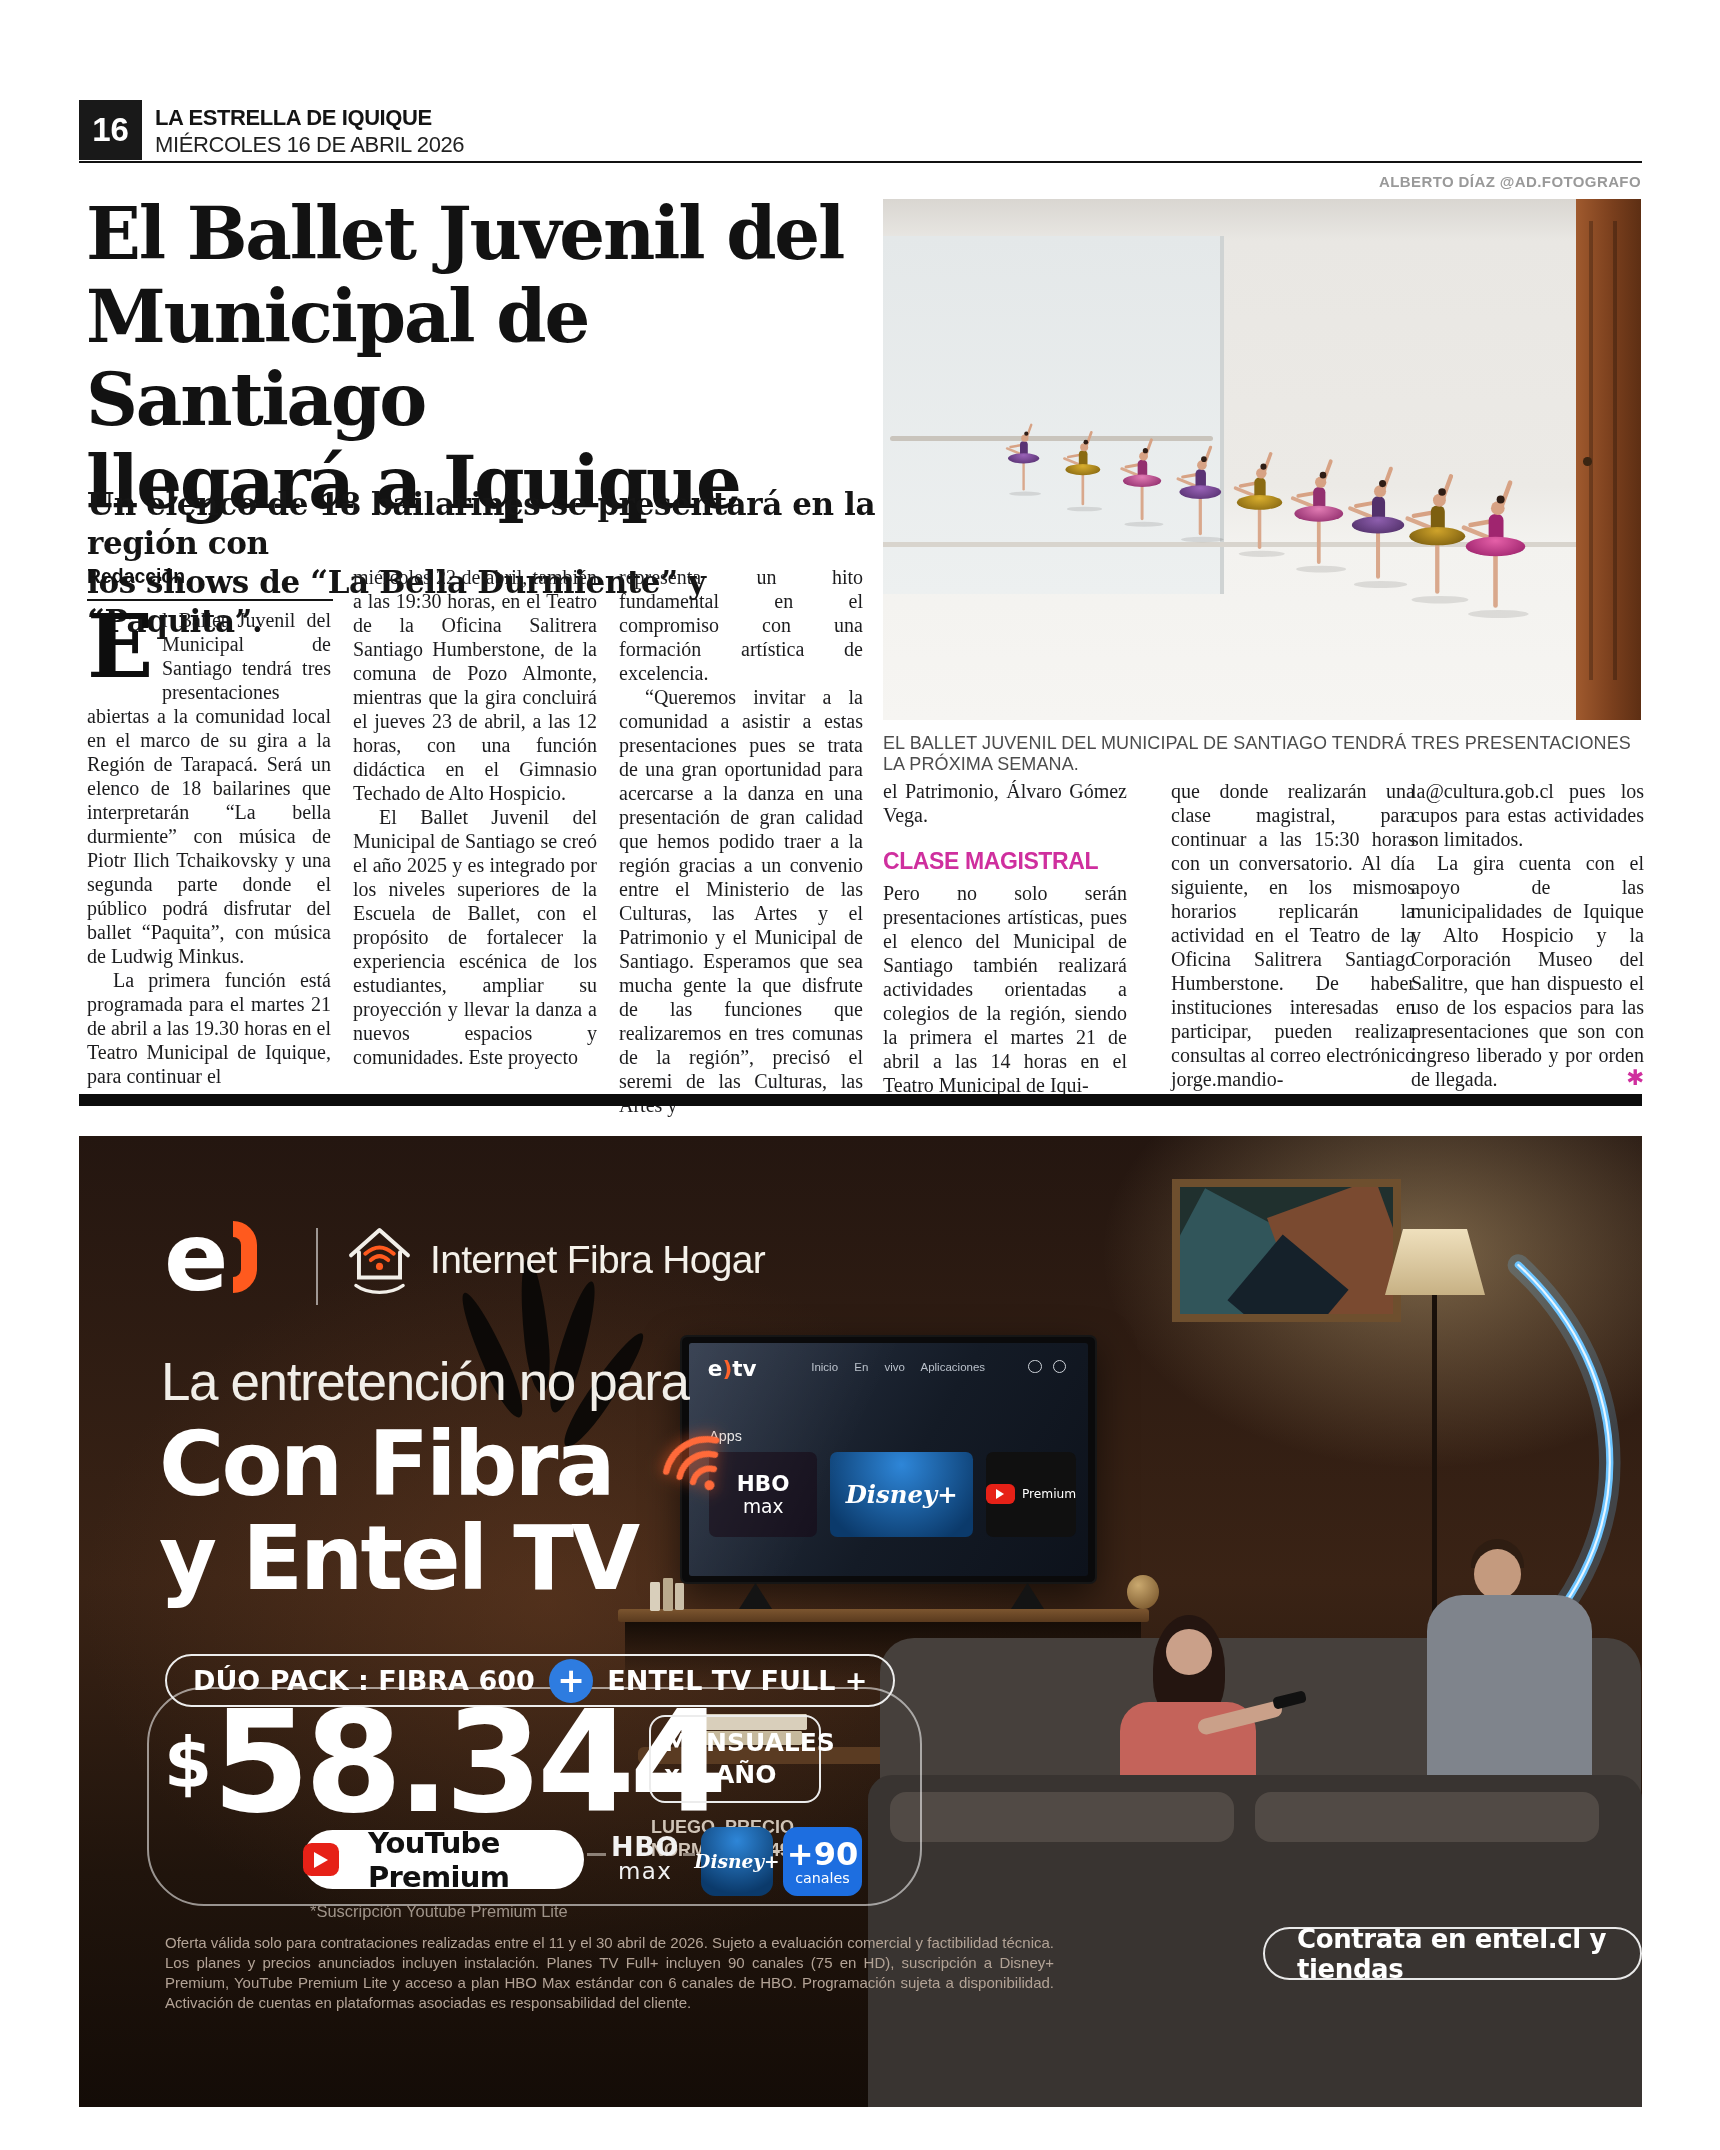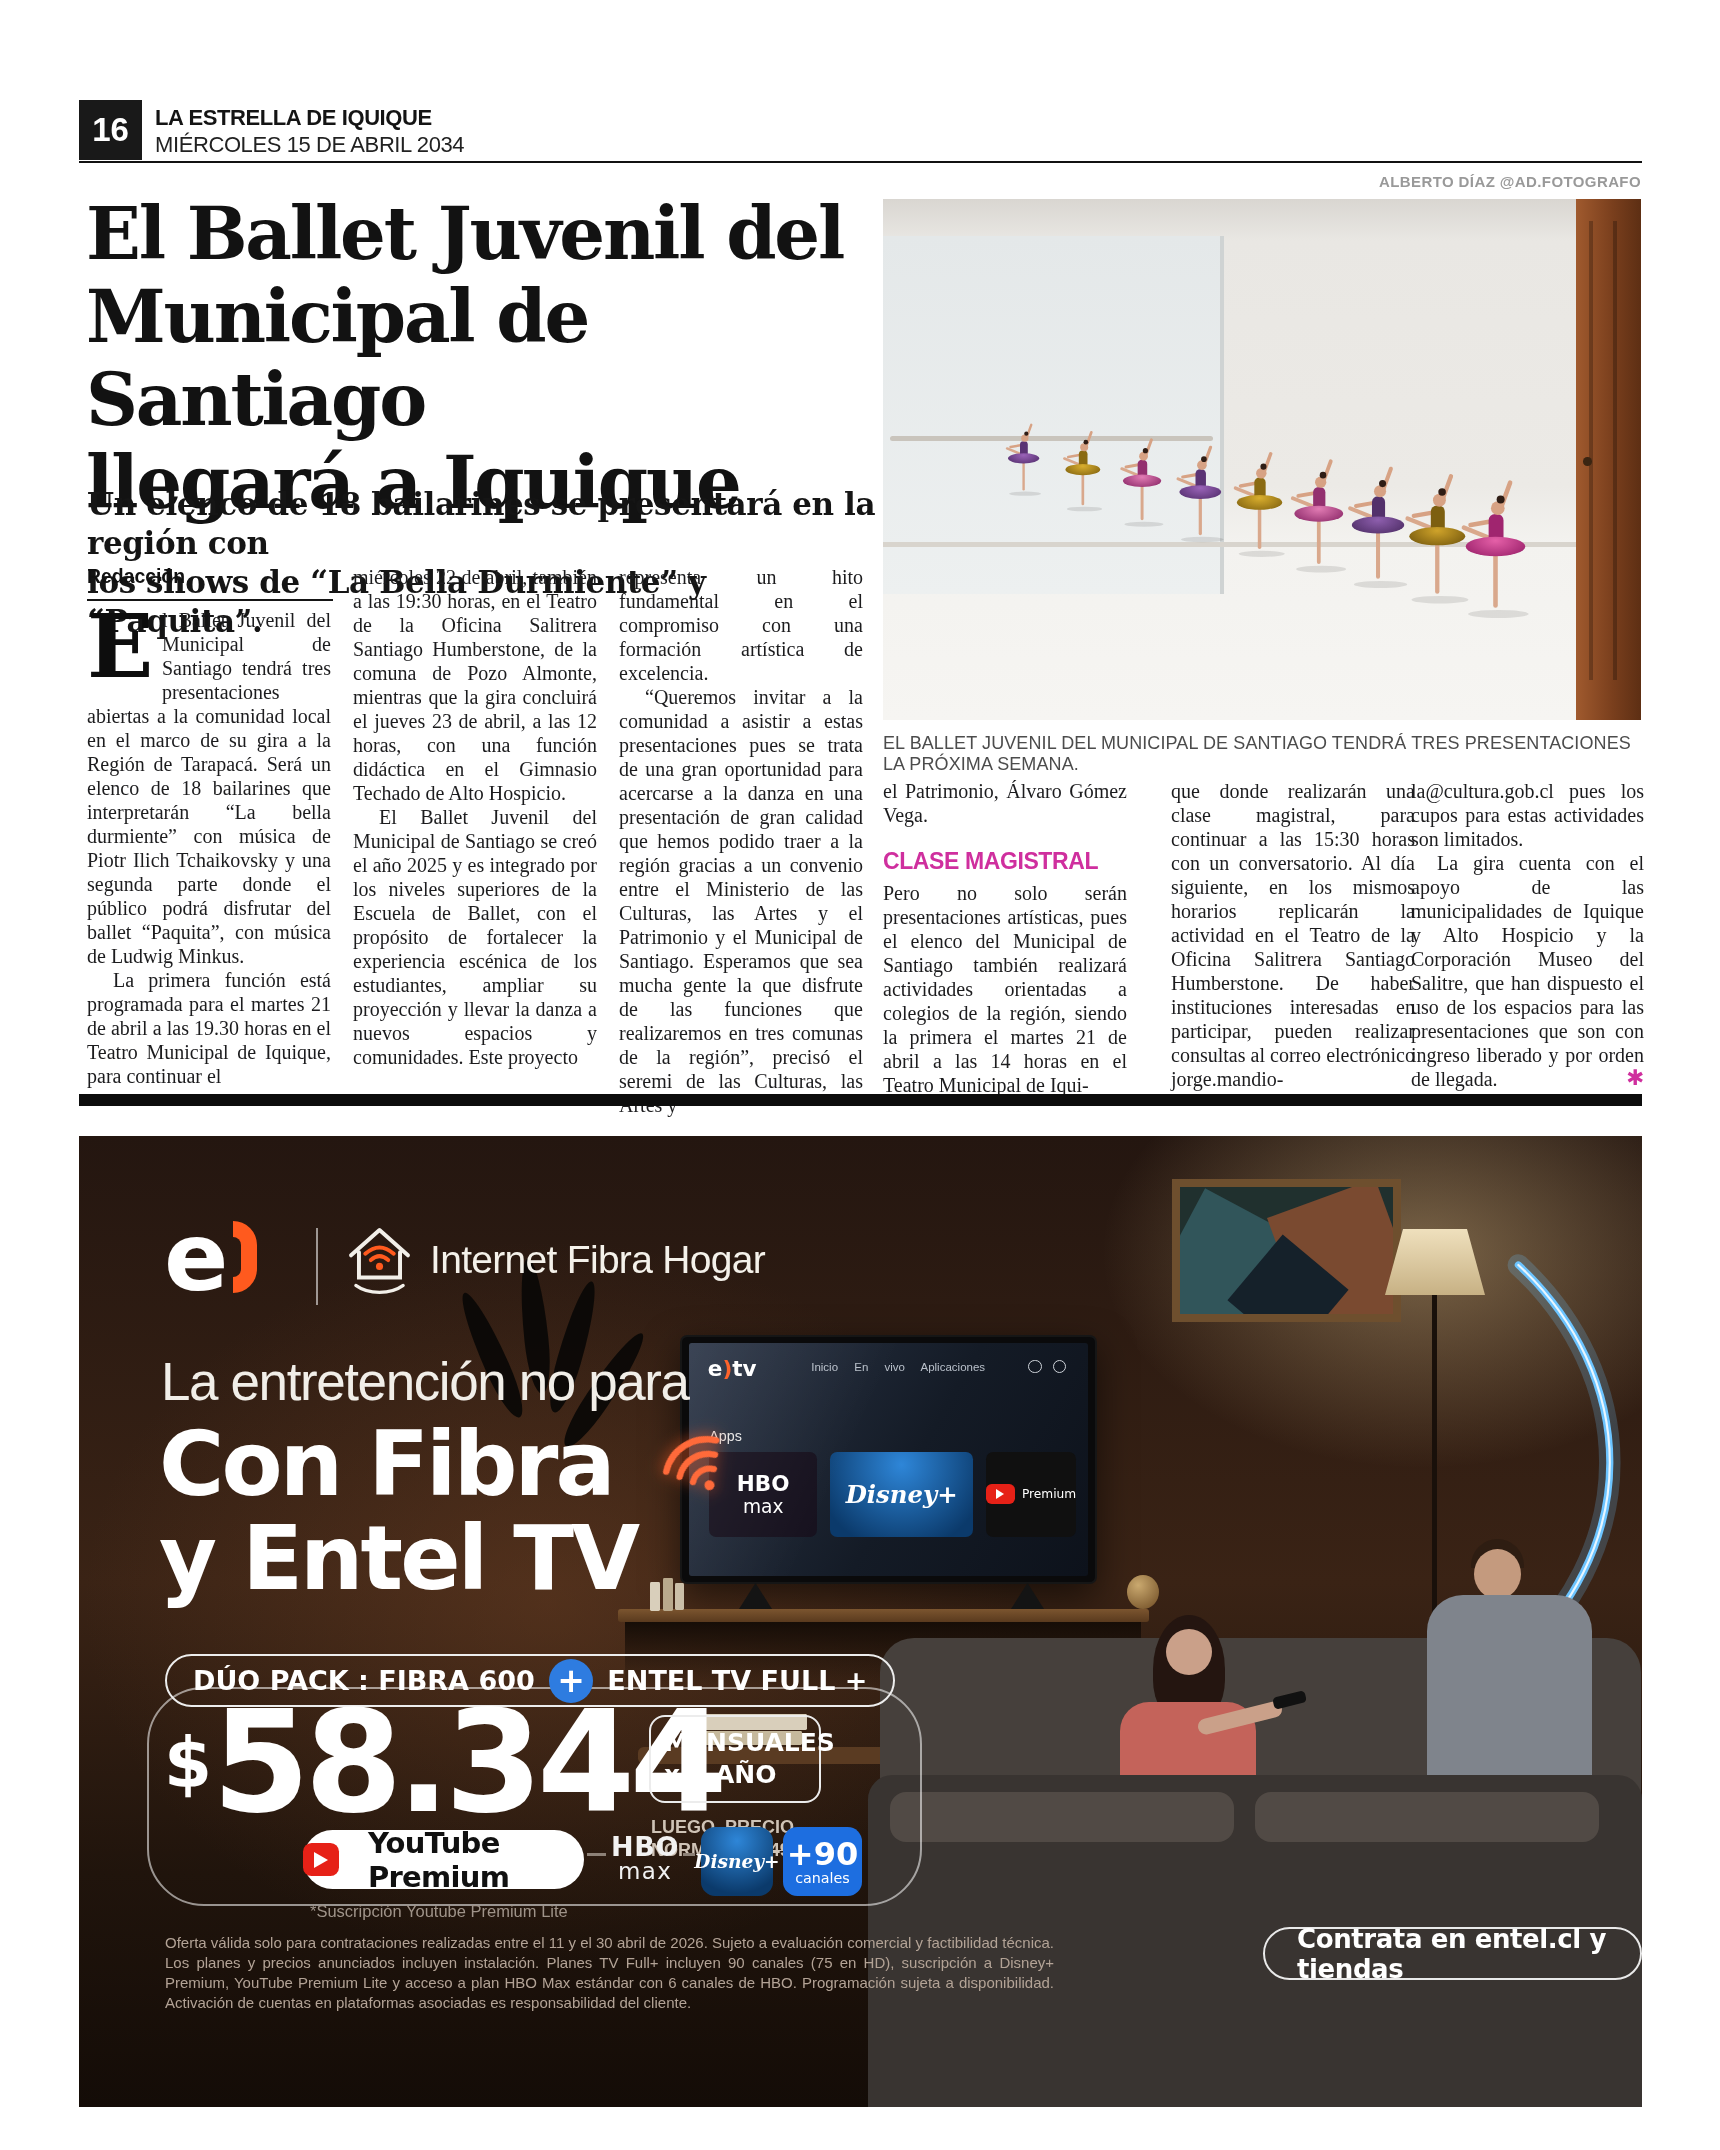--- a/index.html
+++ b/index.html
@@ -166,21 +166,21 @@
 </style>
 </head>
 <body>
 
 <div id="page">
 
   <div class="abs pagenum-box">
       <span>16</span>
     </div>
   <div class="abs np-name">LA ESTRELLA DE IQUIQUE</div>
-  <div class="abs np-date">MIÉRCOLES 15 DE ABRIL 2034</div>
+  <div class="abs np-date">MIÉRCOLES 16 DE ABRIL 2026</div>
   <div class="abs header-rule"></div>
 
   <div class="abs headline">
     <div>El Ballet Juvenil del</div>
     <div>Municipal de Santiago</div>
     <div>llegará a Iquique</div>
   </div>
   <div class="abs subhead">
     <div>Un elenco de 18 bailarines se presentará en la región con</div>
     <div>los shows de “La Bella Durmiente” y “Paquita”.</div>

